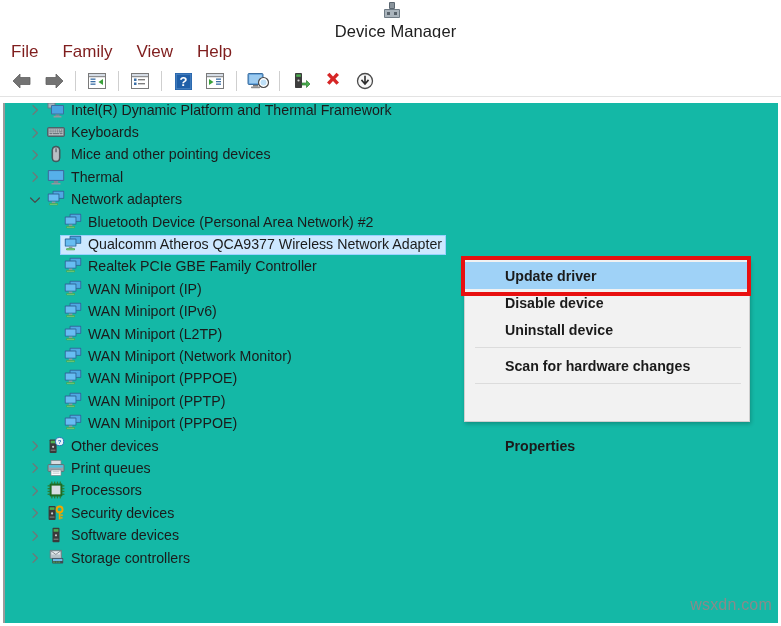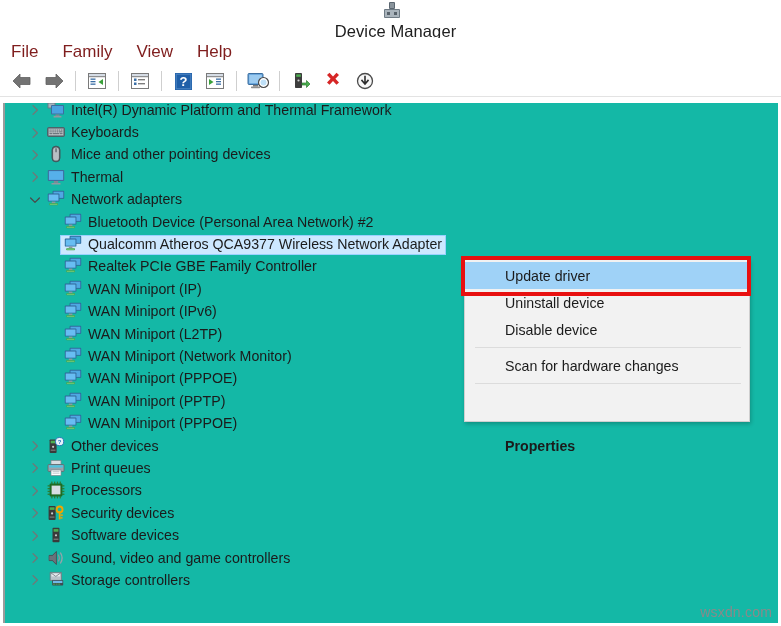--- a/index.html
+++ b/index.html
@@ -120,42 +120,43 @@
     box-shadow: 1px 2px 4px rgba(0,0,0,0.22);
     padding: 2px 0;
     z-index: 50;
   }
   .ctx-item {
     height: 27px;
     display: flex; align-items: center;
     padding-left: 40px;
     font-size: 14.2px; color: #1b1b1b;
     position: relative;
+    font-weight: bold;
   }
   .ctx-item.hl {
     background: #9fd2f7;
   }
   .ctx-item.bold { font-weight: bold; margin-top: 48px; }
   .ctx-sep {
     height: 1px; background: #dcdcdc;
     margin: 4px 8px 4px 10px;
   }
   .redbox {
     position: absolute;
     left: 461px; top: 256px;
     width: 290px; height: 40px;
     border: 4px solid #e81010;
     z-index: 60;
     pointer-events: none;
   }
 
   
   .watermark {
-    position: absolute; right: 9px; bottom: 6px;
-    font-size: 14px; color: #8a8a8a;
+    position: absolute; right: 9px; bottom: 12px;
+    font-size: 16px; color: #8a8a8a;
     font-family: "Liberation Sans", sans-serif;
     letter-spacing: 0.2px;
   }
   .clip-top {
     position: absolute; left: 3px; top: 98px; width: 775px; height: 5px;
     background: #ffffff; z-index: 5;
   }
 </style>
 </head>
 <body>
@@ -677,39 +678,20 @@
         <div class="row">
           <span style="width: 22px; flex: 0 0 auto;"></span>
           <span class="chev">
             <svg width="10" height="12" viewBox="0 0 10 12">
               <path d="M3 1.6 L7.4 6 L3 10.4" fill="none" stroke="#757575" stroke-width="1.25" stroke-linecap="round" stroke-linejoin="round"></path>
             </svg>
           </span>
           <span class="label-bg">
             <span class="devicon">
               <svg viewBox="0 0 18 18" width="18" height="18">
-                <path d="M2 6.4 L5.4 6.4 L9.4 2.4 L9.4 15.6 L5.4 11.6 L2 11.6 Z" fill="#5a6view"></path>
-                <path d="M2 6.4 L5.4 6.4 L9.4 2.4 L9.4 15.6 L5.4 11.6 L2 11.6 Z" fill="#6a737b" stroke="#4c545a" stroke-width="0.7" stroke-linejoin="round"></path>
-                <path d="M11.4 6 Q13.4 9 11.4 12" fill="none" stroke="#8b949b" stroke-width="1.3" stroke-linecap="round"></path>
-                <path d="M13.6 4 Q16.6 9 13.6 14" fill="none" stroke="#9aa3aa" stroke-width="1.3" stroke-linecap="round"></path>
-              </svg>
-            </span>
-            <span class="lbl">Sound, video and game controllers</span>
-          </span>
-        </div>
-        <div class="row">
-          <span style="width: 22px; flex: 0 0 auto;"></span>
-          <span class="chev">
-            <svg width="10" height="12" viewBox="0 0 10 12">
-              <path d="M3 1.6 L7.4 6 L3 10.4" fill="none" stroke="#757575" stroke-width="1.25" stroke-linecap="round" stroke-linejoin="round"></path>
-            </svg>
-          </span>
-          <span class="label-bg">
-            <span class="devicon">
-              <svg viewBox="0 0 18 18" width="18" height="18">
                 <path d="M3.2 1.4 L14.4 1.4 L14.4 9.4 L8.8 9.4 L3.2 9.4 Z" fill="#b9c3ca" stroke="#6d767d" stroke-width="0.8"></path>
                 <path d="M4.6 2.6 L13 2.6 L13 5.4 L4.6 5.4 Z" fill="#e7ecef"></path>
                 <path d="M3.2 1.4 L8.8 5.4 L14.4 1.4" fill="none" stroke="#6d767d" stroke-width="0.8"></path>
                 <rect x="5.2" y="9" width="11" height="5.4" rx="0.7" fill="#3f4a52"></rect>
                 <rect x="6" y="9.8" width="9.4" height="2.2" fill="#70b8e8"></rect>
                 <rect x="6" y="12.6" width="2" height="1" fill="#4caf50"></rect>
                 <rect x="8.6" y="12.6" width="2" height="1" fill="#4caf50"></rect>
                 <rect x="11.2" y="12.6" width="2" height="1" fill="#4caf50"></rect>
               </svg>
             </span>
@@ -718,24 +700,24 @@
         </div>
       </div>
   </div>
   <div class="clip-top"></div>
 
   <div class="ctxmenu">
     <div class="ctx-item hl">
       <span>Update driver</span>
     </div>
     <div class="ctx-item">
+      <span>Disable device</span>
+    </div>
+    <div class="ctx-item">
       <span>Uninstall device</span>
-    </div>
-    <div class="ctx-item">
-      <span>Disable device</span>
     </div>
     <div class="ctx-sep"></div>
     <div class="ctx-item">
       <span>Scan for hardware changes</span>
     </div>
     <div class="ctx-sep"></div>
     <div class="ctx-item bold">
       <span>Properties</span>
     </div>
   </div>

